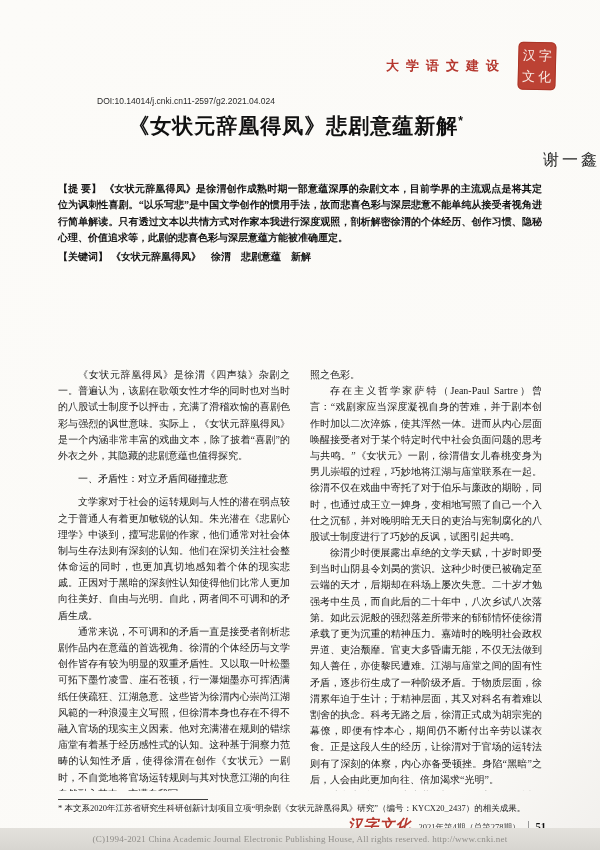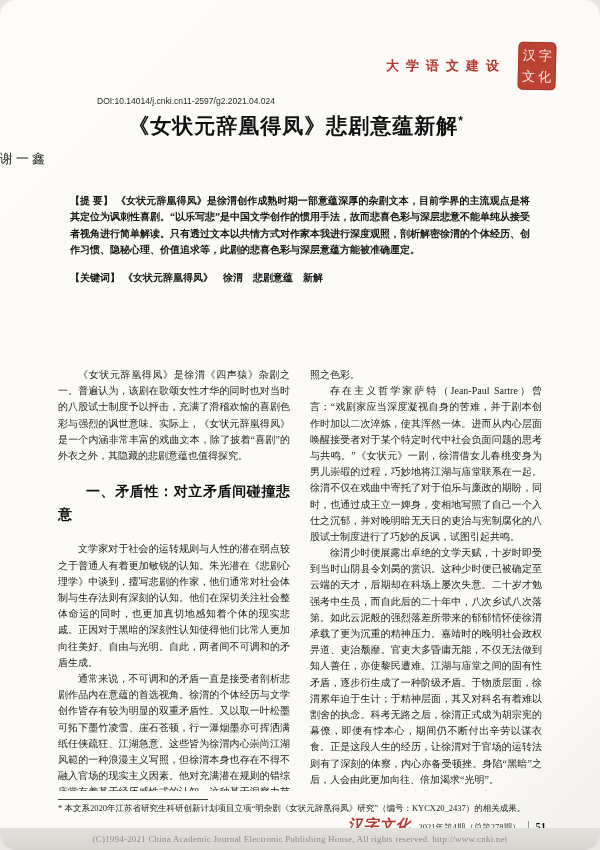--- a/index.html
+++ b/index.html
@@ -4,21 +4,21 @@
 <style>
   html,body { margin:0; padding:0; }
   body {
     width:600px; height:850px; position:relative; overflow:hidden;
     background:#e9e7e2;
     font-family:"Liberation Serif", serif;
   }
   .page {
     position:absolute; left:0; top:0; width:600px; height:850px;
     background:linear-gradient(135deg,#fcfbf8 0%,#fbfaf7 85%,#f1efec 100%);
-    color:#1c1c1c; overflow:hidden;border-radius:16px;
+    color:#1c1c1c; overflow:hidden;
   }
   .masthead { position:absolute; top:42px; right:44px; display:flex; align-items:center; gap:12px; }
   .masthead-title {
     color:#b5382f; font-size:13px; font-weight:bold; letter-spacing:7px;
     font-family:"Liberation Sans", sans-serif;
   }
   .seal {
     width:38px; height:48px; background:#bc4234; border-radius:5px;
     display:grid; grid-template-columns:1fr 1fr; place-items:center;
     color:#f7e9e2; font-size:13px; line-height:1; padding:3px; box-sizing:border-box;
@@ -29,40 +29,40 @@
     font-family:"Liberation Sans", sans-serif;
     padding-left:40px;
   }
   .title {
     position:absolute; left:0; right:8px; top:112px; text-align:center; margin:0;
     font-size:21px; font-weight:bold; letter-spacing:1px; color:#111;
     font-family:"Liberation Sans", sans-serif;
   }
   .title .mark { font-size:12px; vertical-align:super; }
   .author {
-    position:absolute; left:0; right:0; top:150px; text-align:left;
-    font-size:13px; color:#222; letter-spacing:3px;font-family:Liberation Serif, serif;
+    position:absolute; left:0; right:0; top:150px; text-align:right;
+    font-size:16px; color:#222; letter-spacing:3px;font-family:Liberation Serif, serif;
   }
   .abstract {
     position:absolute; left:58px; right:58px; top:181px;
     font-size:10px; line-height:1.63; text-align:justify; font-weight:bold; color:#151515;
   }
-  .abs-p { margin:12px; }
+  .abs-p { margin:0; }
   .abs-p.kw { margin-top:3px; }
   .lbl { margin-right:3px; }
   .columns {
     position:absolute; left:58px; right:58px; top:367px; height:424px;
     display:flex; gap:20px; overflow:hidden;
     font-size:10px; line-height:1.62; text-align:justify; color:#1a1a1a;
   }
   .col { flex:1; min-width:0; overflow:hidden; }
   .col p { margin:0; }
   .col p.indent { text-indent:2em; }
   .sec {
-    font-size:14px; font-weight:bold; margin:16px 0; text-indent:2em; color:#111;
+    font-size:10px; font-weight:normal; margin:7px 0; text-indent:2em; color:#111;
     font-family:"Liberation Sans", sans-serif;
   }
   .footnote-rule { position:absolute; left:58px; top:799px; width:150px; border-top:1px solid #3d3d3d; }
   .footnote { position:absolute; left:58px; right:58px; top:803px; font-size:8.5px; color:#222; }
   .journal-footer { position:absolute; right:54px; top:816px; display:flex; align-items:baseline; gap:7px;text-align:center; }
   .logo { color:#b5382f; font-size:15px; font-weight:bold; font-style:italic; letter-spacing:1px; }
   .issue { font-size:8.5px; color:#333; }
   .pageno { font-size:10.5px; font-weight:bold; color:#111; border-left:1px solid #999; padding-left:7px; }
   .copyright {
     position:absolute; left:0; right:0; bottom:0; height:22px;

